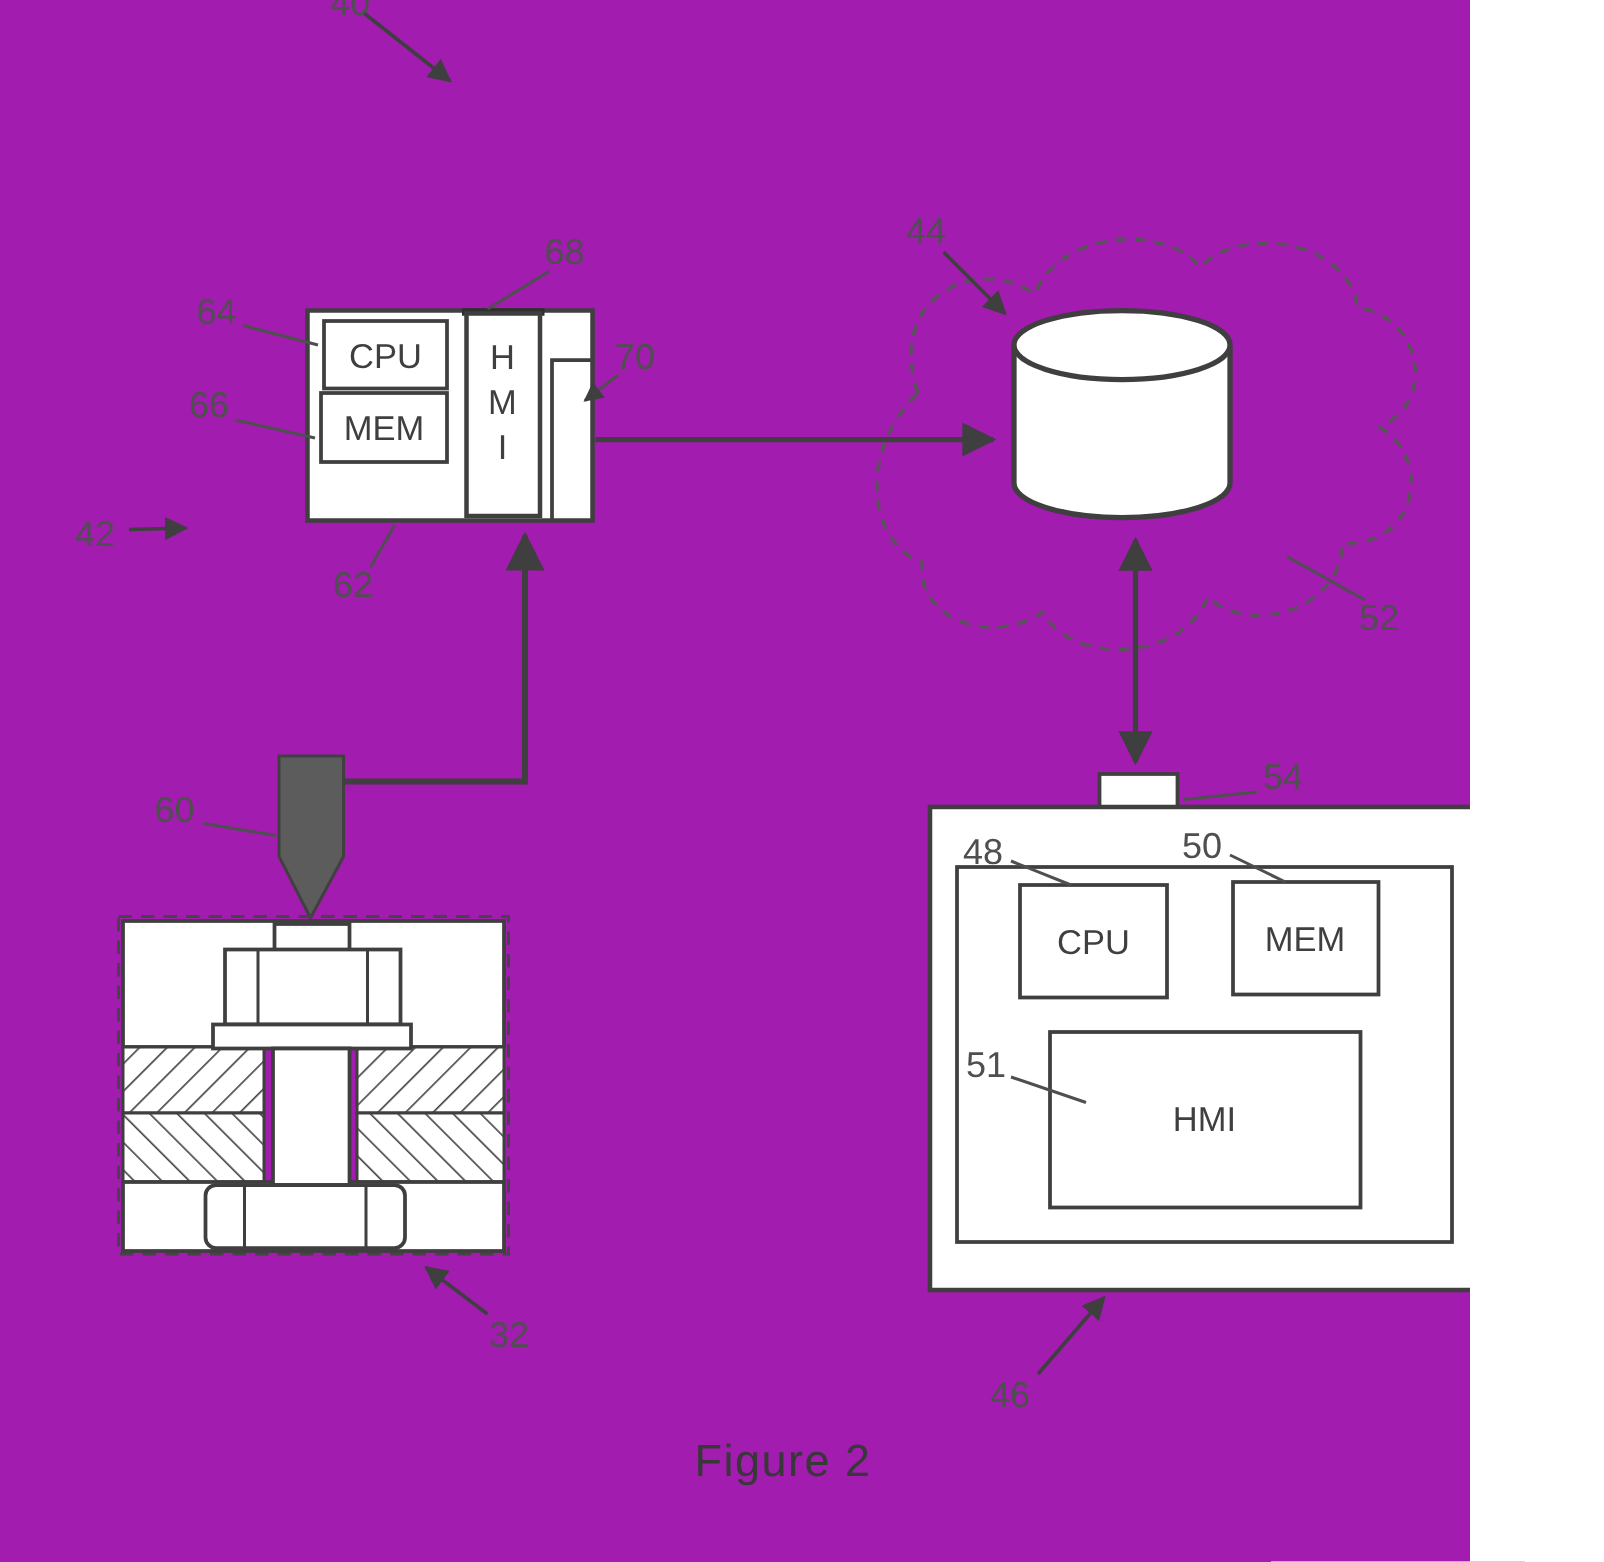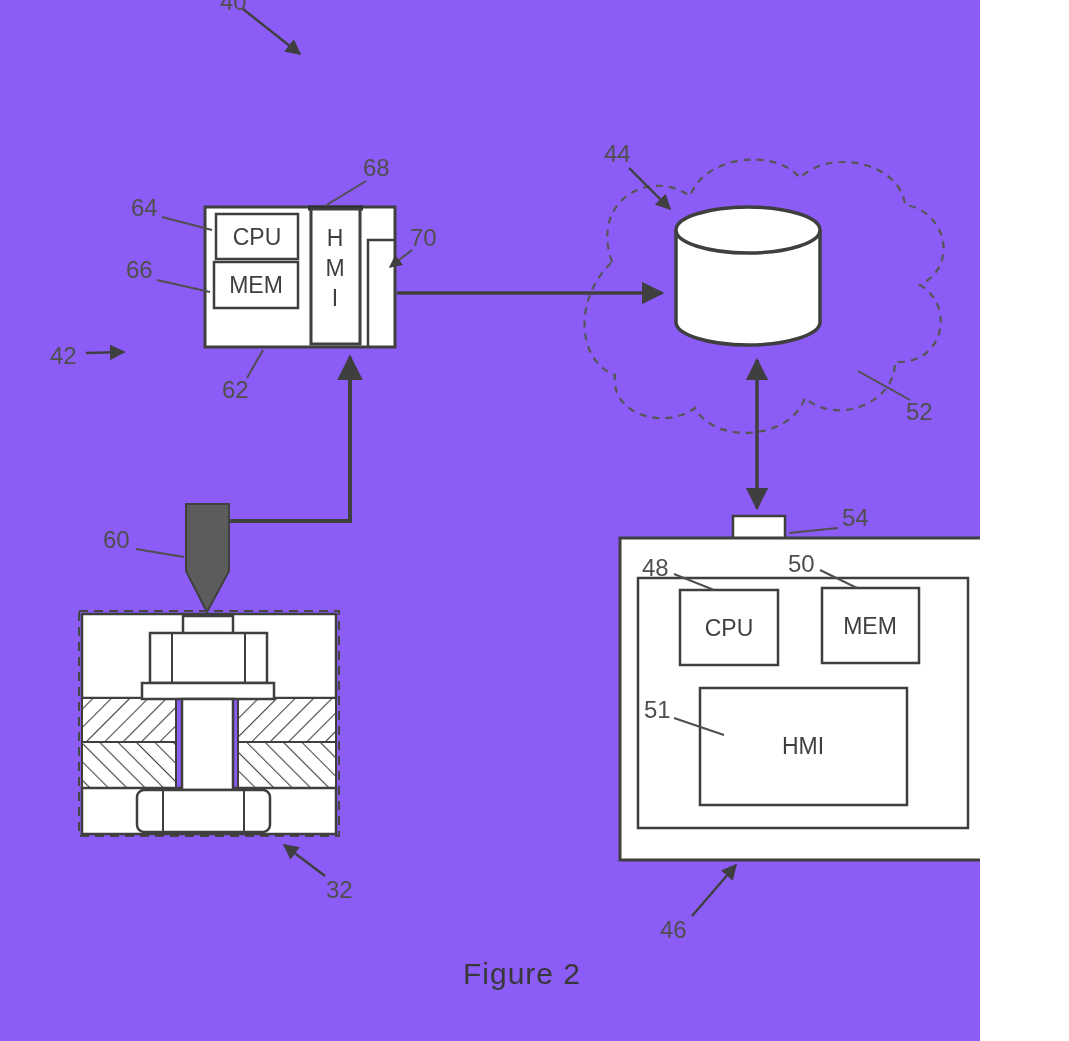--- a/index.html
+++ b/index.html
@@ -5,21 +5,21 @@
   html, body {
     margin: 0;
     padding: 0;
     background: #ffffff;
     font-family: "Liberation Sans", sans-serif;
   }
   .stage {
     position: relative;
     width: 980px;
     height: 1041px;
-    background: #8b5cf6;
+    background: #a21caf;
     overflow: hidden;
   }
   svg { display: block; }
   text {
     font-family: "Liberation Sans", sans-serif;
     fill: #4a4a4a;
   }
   .refnum { font-size: 24px; fill: #4f4f4f; }
   .boxlabel { font-size: 23px; fill: #3f3f3f; }
   .caption { font-size: 30px; fill: #383838; letter-spacing: 1px; }

